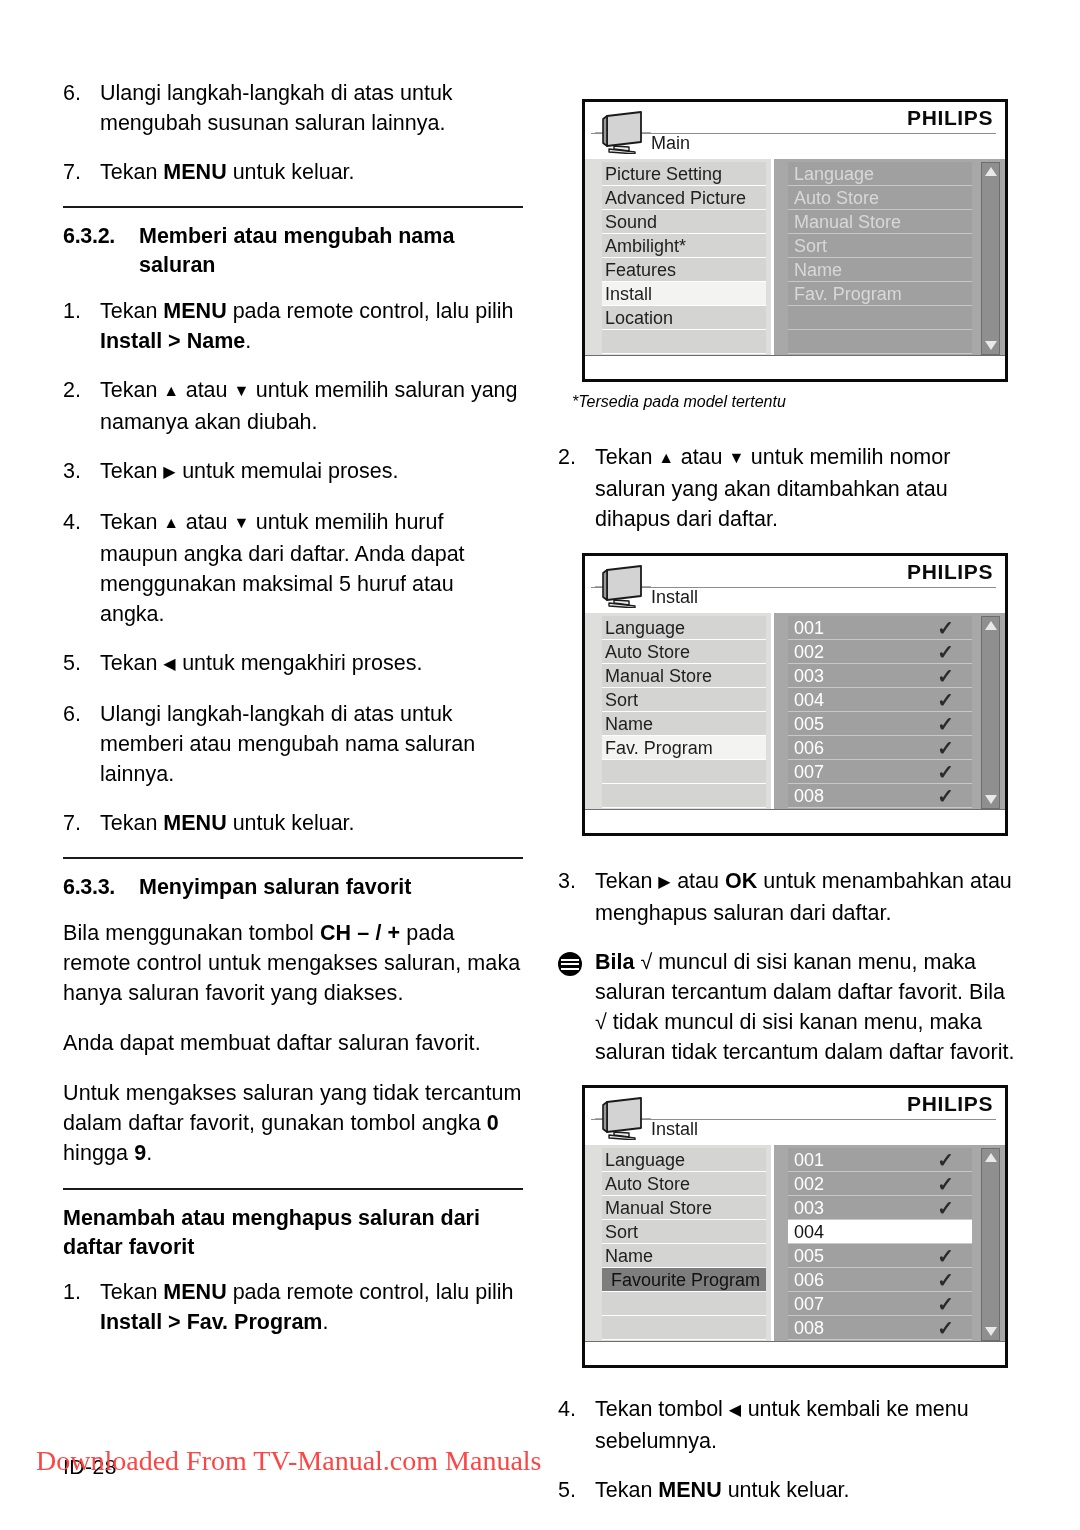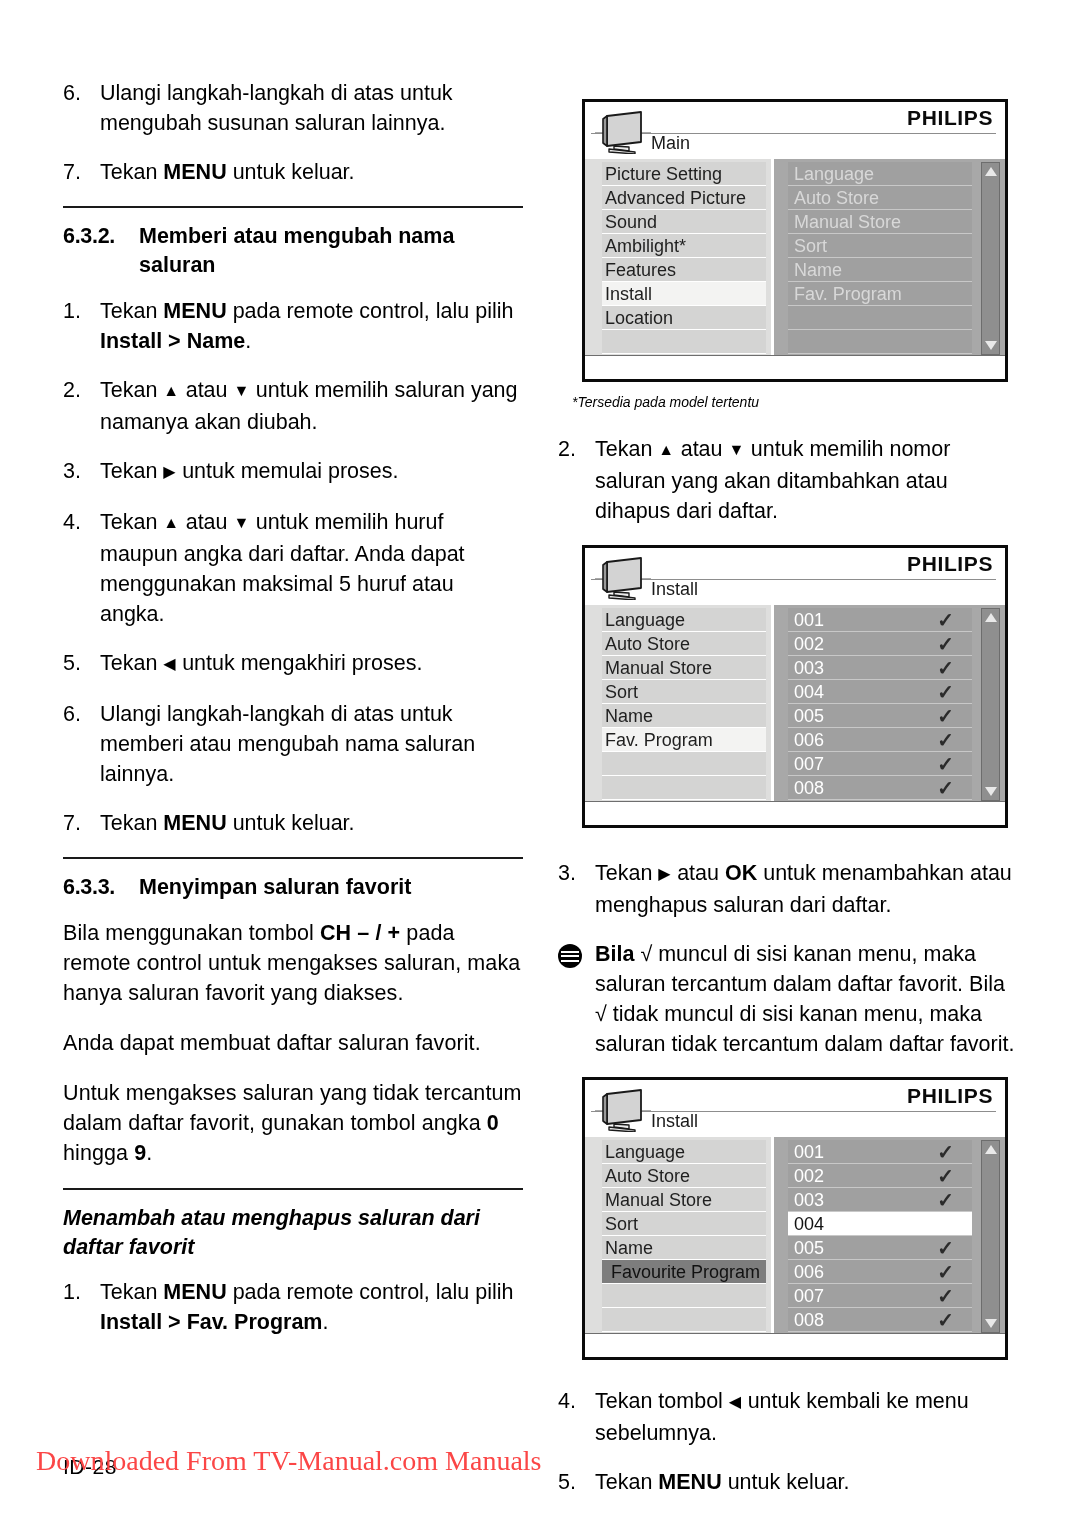--- a/index.html
+++ b/index.html
@@ -33,21 +33,21 @@
     font-size: 21.5px; line-height: 30px;
   }
   b, .bold { font-weight: bold; margin-top: 20px; }
 
   
   .rule { border-top: 2.2px solid #1a1a1a; margin: 8px 0 14px 0; }
   .rule.thin { border-top-width: 2px; }
   .h-sec { display: flex; font-weight: bold; font-size: 21.5px; line-height: 29px; margin-bottom: 16px; }
   .h-sec .n { width: 76px; flex: 0 0 76px; letter-spacing: -0.3px; }
   .h-sec .t { flex: 1 1 auto; }
-  .h-plain { font-weight: bold; font-size: 21.5px; line-height: 29px; margin-bottom: 15px; font-style: italic; }
+  .h-plain { font-weight: bold; font-size: 21.5px; line-height: 29px; margin-bottom: 15px; }
 
   
   .ar { font-size: 16px; position: relative; top: -1px; letter-spacing: 0.5px; }
 
   
   .noteitem { display: flex; margin-bottom: 18px; }
   .noteitem .ico { width: 37px; flex: 0 0 37px; padding-top: 5px; }
   .noteitem .body { flex: 1 1 auto; font-size: 21.5px; line-height: 30px; }
   .note-circle {
     width: 24px; height: 24px; border-radius: 50%;
@@ -56,22 +56,22 @@
   .note-circle i {
     position: absolute; left: 3px; right: 3px; height: 2.4px;
     background: #fff; display: block;
   }
   .note-circle i:nth-child(1) { top: 6.5px; }
   .note-circle i:nth-child(2) { top: 11px; }
   .note-circle i:nth-child(3) { top: 15.5px; }
 
   
   .caption {
-    font-style: italic; font-size: 14px; line-height: 20px;
-    margin: 10px 0 0 14px;
+    font-style: italic; font-size: 16px; line-height: 20px;
+    margin: 10px 0 8px 14px;
   }
 
   
   .osd {
     position: relative;
     border: 3px solid #0a0a0a;
     background: #ffffff;
     width: 426px;
     margin-top: 4px;
   }

